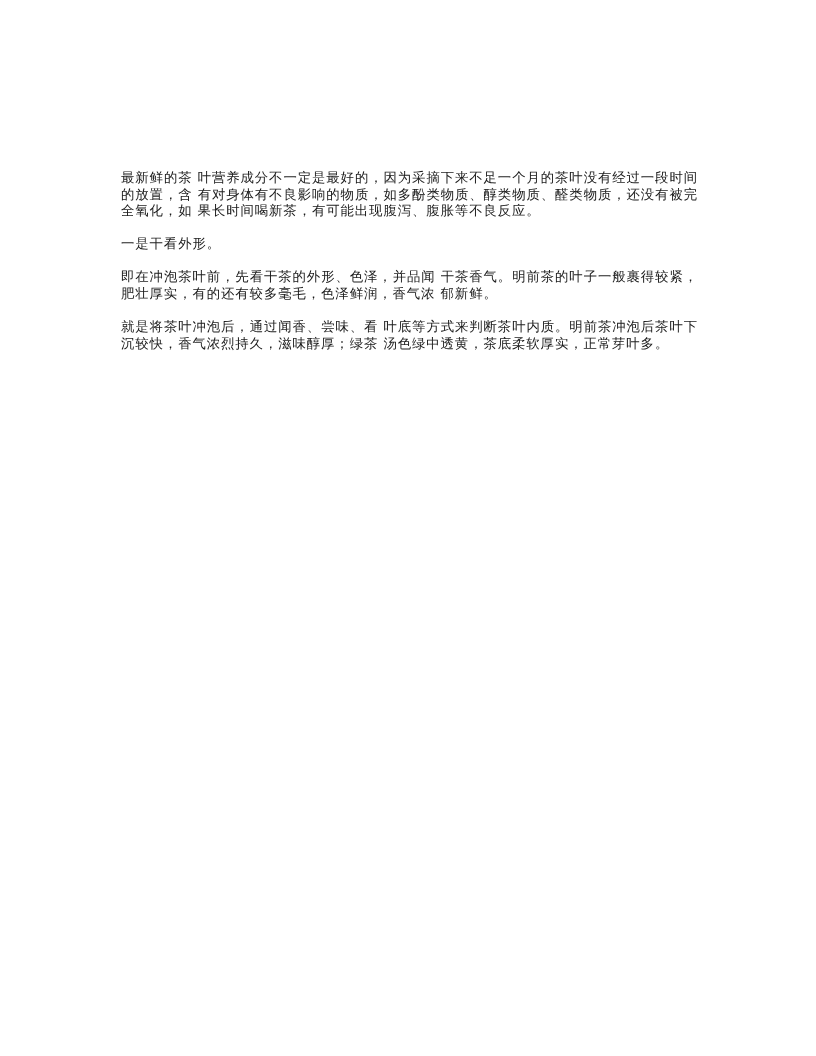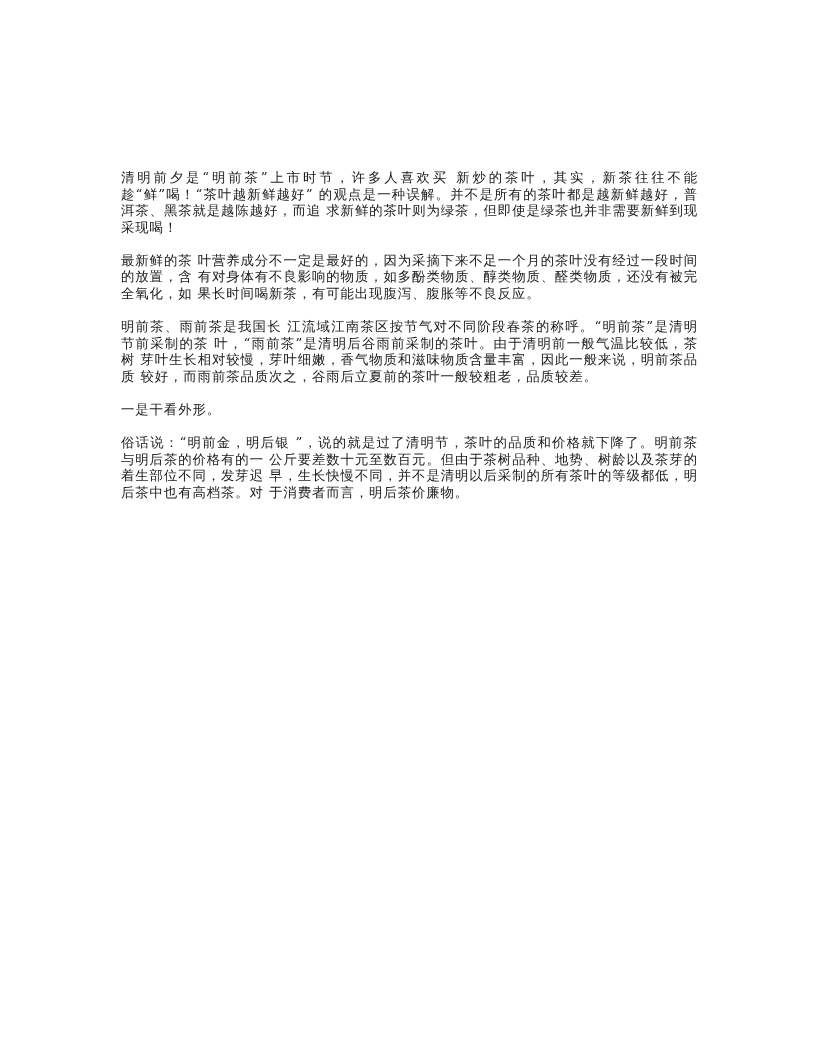--- a/index.html
+++ b/index.html
@@ -32,18 +32,17 @@
     word-break: break-all;
   }
   .para.heading {
     margin-bottom: 16.5px;
   }
 </style>
 </head>
 <body>
 
 <div class="page">
-  <p class="para">清明前夕是“明前茶”上市时节，许多人喜欢买 新炒的茶叶，其实，新茶往往不能趁“鲜”喝！“茶叶越新鲜越好” 的观点是一种误解。并不是所有的茶叶都是越新鲜越好，普洱茶、黑茶就是越陈越好，而追 求新鲜的茶叶则为绿茶，但即使是绿茶也并非需要新鲜到现采现喝！</p>
   <p class="para">最新鲜的茶 叶营养成分不一定是最好的，因为采摘下来不足一个月的茶叶没有经过一段时间的放置，含 有对身体有不良影响的物质，如多酚类物质、醇类物质、醛类物质，还没有被完全氧化，如 果长时间喝新茶，有可能出现腹泻、腹胀等不良反应。</p>
-  <p class="para">明前茶、雨前茶是我国长 江流域江南茶区按节气对不同阶段春茶的称呼。“明前茶”是清明节前采制的茶 叶，“雨前茶”是清明后谷雨前采制的茶叶。由于清明前一般气温比较低，茶树 芽叶生长相对较慢，芽叶细嫩，香气物质和滋味物质含量丰富，因此一般来说，明前茶品质 较好，而雨前茶品质次之，谷雨后立夏前的茶叶一般较粗老，品质较差。</p>
   <p class="para">一是干看外形。</p>
-  <p class="para">俗话说：“明前金，明后银 ”，说的就是过了清明节，茶叶的品质和价格就下降了。明前茶与明后茶的价格有的一 公斤要差数十元至数百元。但由于茶树品种、地势、树龄以及茶芽的着生部位不同，发芽迟 早，生长快慢不同，并不是清明以后采制的所有茶叶的等级都低，明后茶中也有高档茶。对 于消费者而言，明后茶价廉物。</p>
+  <p class="para">即在冲泡茶叶前，先看干茶的外形、色泽，并品闻 干茶香气。明前茶的叶子一般裹得较紧，肥壮厚实，有的还有较多毫毛，色泽鲜润，香气浓 郁新鲜。</p>
+  <p class="para">就是将茶叶冲泡后，通过闻香、尝味、看 叶底等方式来判断茶叶内质。明前茶冲泡后茶叶下沉较快，香气浓烈持久，滋味醇厚；绿茶 汤色绿中透黄，茶底柔软厚实，正常芽叶多。</p>
 </div>
 
 </body></html>

